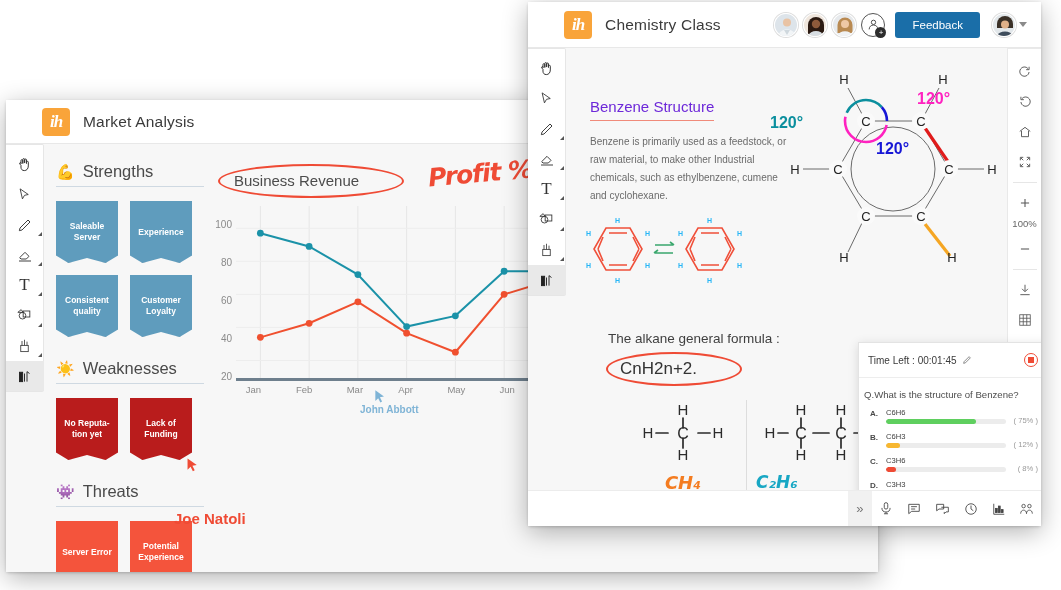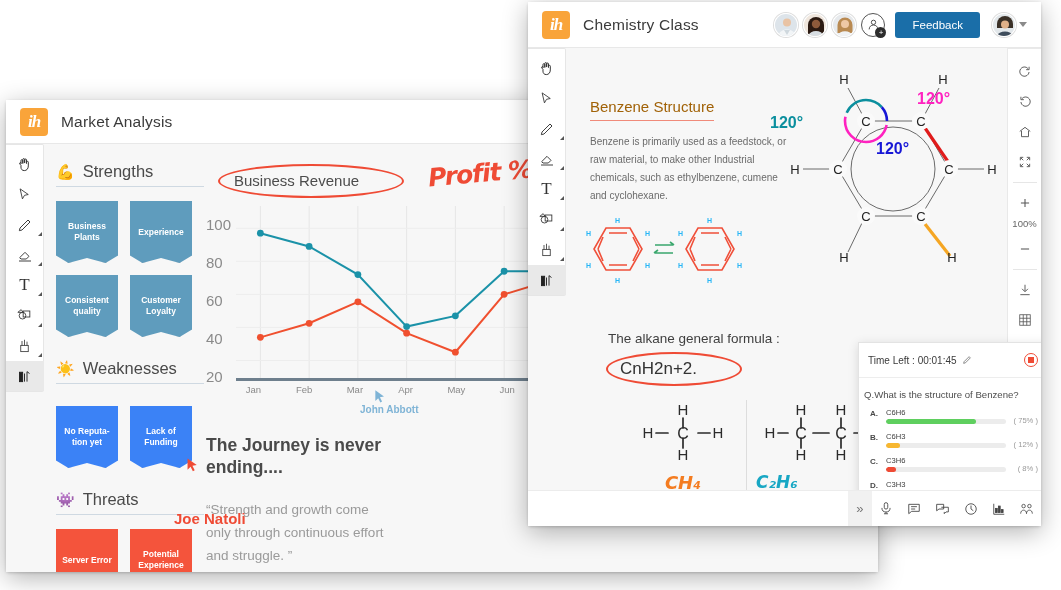--- a/index.html
+++ b/index.html
@@ -9,21 +9,21 @@
   .stage { position:relative; width:1061px; height:590px; background:#ffffff; }
 
   
   .window { position:absolute; background:#ffffff; border-radius:3px;
             box-shadow:0 6px 26px rgba(0,0,0,.30), 0 1px 3px rgba(0,0,0,.18); }
   .win-head { height:46px; display:flex; align-items:center; padding:0 14px;
               border-bottom:1px solid #e8e8e8; background:#fff; }
   .logo { width:28px; height:28px; border-radius:4px; background:#f9a43a;
           display:flex; align-items:center; justify-content:center; flex:0 0 auto;
           color:#fff; font-style:italic; font-weight:bold; font-size:17px;
-          font-family:"Liberation Serif", serif; letter-spacing:-1px; }
+          font-family:"Liberation Serif", serif; letter-spacing:-1px;margin-left:22px; }
   .win-title { font-size:15.5px; color:#3b3b3b; margin-left:13px; letter-spacing:.2px;}
 
   
   .tool-rail { position:absolute; left:0; top:0; width:38px; background:#fff;
     border:1px solid #e6e6e6; border-left:none; border-radius:0 2px 2px 0;
     display:flex; flex-direction:column; align-items:center; padding-top:4px; }
   .tool { width:38px; height:33px; display:flex; align-items:center;
           justify-content:center; position:relative; color:#2f2f2f; }
   .tool.sel { background:#e9e9e9; }
   .tool .caret { position:absolute; right:2px; bottom:4px; width:0;height:0;
@@ -41,36 +41,36 @@
                border-bottom:1px solid #cfd9e2; margin-bottom:14px; width:148px;}
   .swot-head .emo { font-size:15px; line-height:1; }
   .swot-head .txt { font-size:16.5px; color:#4a4a4a; }
   .notes { display:flex; gap:12px; flex-wrap:wrap; }
   .note { width:62px; height:62px; color:#fff; font-size:8.5px; font-weight:bold;
           line-height:11px; display:flex; align-items:center; justify-content:center;
           text-align:center; padding:3px; position:relative;
           box-shadow:1px 3px 4px rgba(0,0,0,.22);
           clip-path: polygon(0 0,100% 0,100% 88%, 80% 100%, 50% 92%, 20% 100%, 0 88%); }
   .note.blue { background:#5f9cbd; }
-  .note.orange { background:#3b82f6;margin-top:8px; }
+  .note.orange { background:#b91c1c; }
   .note.red { background:#f4543c; }
   .sec-gap { height:22px; }
 
   
   .chart-wrap { position:absolute; left:200px; top:18px; width:430px; }
   .chart-title-row { position:relative; height:40px; }
   .ellipse { position:absolute; left:12px; top:2px; width:186px; height:34px;
      border:2.2px solid #ef4b35; border-radius:50%; }
   .chart-title { position:absolute; left:28px; top:10px; font-size:15px; color:#4c4c4c; }
   .profit { position:absolute; left:222px; top:-4px; font-size:25px; color:#ef4b35;
      font-weight:bold; font-style:italic; font-family:"DejaVu Sans", sans-serif;
      transform:rotate(-5deg); letter-spacing:-1px; }
 
   .plot { position:relative; width:420px; height:190px; margin-top:4px; }
-  .ylab { position:absolute; left:0; width:26px; font-size:15px;
+  .ylab { position:absolute; left:0; width:26px; text-align:right; font-size:10px;
           color:#8a8a8a; transform:translateY(-50%); }
   .plot svg { position:absolute; left:30px; top:0; }
   .xaxis { position:absolute; left:30px; right:0; top:172px; height:3px; background:#6e7f8d; }
   .xlabels { position:absolute; left:30px; top:178px; width:390px; display:flex;gap:16px; }
   .xlabels span { flex:1; text-align:center; font-size:9.5px; color:#8a8a8a; }
   .cursor-lbl { position:absolute; left:154px; top:198px; font-size:10px;
                 color:#7fb4d6; font-weight:bold;text-align:center; }
 
   .journey { position:absolute; left:200px; top:290px; width:190px; }
   .journey h2 { font-size:17.5px; color:#4a4a4a; line-height:22px; }
@@ -93,21 +93,21 @@
      position:relative; display:flex; align-items:center; justify-content:center; }
   .add-ava .plus { position:absolute; right:-2px; bottom:-2px; width:11px; height:11px;
      border-radius:50%; background:#2c2c2c; color:#fff; font-size:8px; line-height:11px;
      text-align:center; }
   .feedback { background:#1a6ea8; color:#fff; font-size:11.5px; padding:7px 17px;
      border-radius:3px; margin-left:5px; }
   .me { display:flex; align-items:center; gap:3px; margin-left:7px;}
   .me .car { width:0;height:0;border-left:4px solid transparent;
      border-right:4px solid transparent;border-top:5px solid #8a8a8a; }
 
-  .bz-title { position:absolute; left:62px; top:50px; font-size:15px; color:#a16207;
+  .bz-title { position:absolute; left:62px; top:50px; font-size:15px; color:#6d28d9;
      padding-bottom:5px; border-bottom:1.6px solid #f08a7a; }
   .bz-text { position:absolute; left:62px; top:85px; width:200px; font-size:10px;
      color:#6b6b6b; line-height:18px; }
   .reso { position:absolute; left:58px; top:168px; }
   .alk-label { position:absolute; left:80px; top:283px; font-size:13.5px; color:#3f3f3f; }
   .alk-formula-wrap { position:absolute; left:78px; top:304px; width:136px; height:34px; }
   .alk-formula-wrap .ell { position:absolute; inset:0; border:2px solid #ef4b35; border-radius:50%; }
   .alk-formula { position:absolute; left:14px; top:7px; font-size:17px; color:#333; }
   .mol { position:absolute; top:350px; }
   .mol-name { font-size:9px; font-weight:bold; letter-spacing:.6px; text-align:center; }
@@ -212,21 +212,21 @@
       </div>
 
       <div class="swot-col">
 
         <div>
           <div class="swot-head">
             <span class="emo">💪</span>
             <span class="txt">Strengths</span>
           </div>
           <div class="notes">
-            <div class="note blue">Business Plants</div>
+            <div class="note blue">Saleable Server</div>
             <div class="note blue">Experience</div>
             <div class="note blue">Consistent quality</div>
             <div class="note blue">Customer Loyalty</div>
           </div>
         </div>
 
         <div class="sec-gap"></div>
 
         <div>
           <div class="swot-head">
@@ -319,24 +319,20 @@
             <path d="M5 2l13 9.2-6.1 1.2 3.2 6.4-2.6 1.3-3.2-6.4L5 18z" fill="#7fb4d6"></path>
           </svg>
         </div>
       </div>
 
       <svg class="cursor" style="left:178px;top:312px" width="17" height="19" viewBox="0 0 24 24">
         <path d="M5 2l13 9.2-6.1 1.2 3.2 6.4-2.6 1.3-3.2-6.4L5 18z" fill="#ef4b35"></path>
       </svg>
       <div class="name-tag" style="left:168px;top:338px;color:#ef4b35">Joe Natoli</div>
 
-      <div class="journey">
-        <h2>The Journey is never ending....</h2>
-        <p>“Strength and growth come only through continuous effort and struggle. ”</p>
-      </div>
 
     </div>
 
   </div>
 
   <div class="window" id="chem">
 
     <div class="win-head">
       <div class="logo">ih</div>
       <div class="win-title">Chemistry Class</div>

